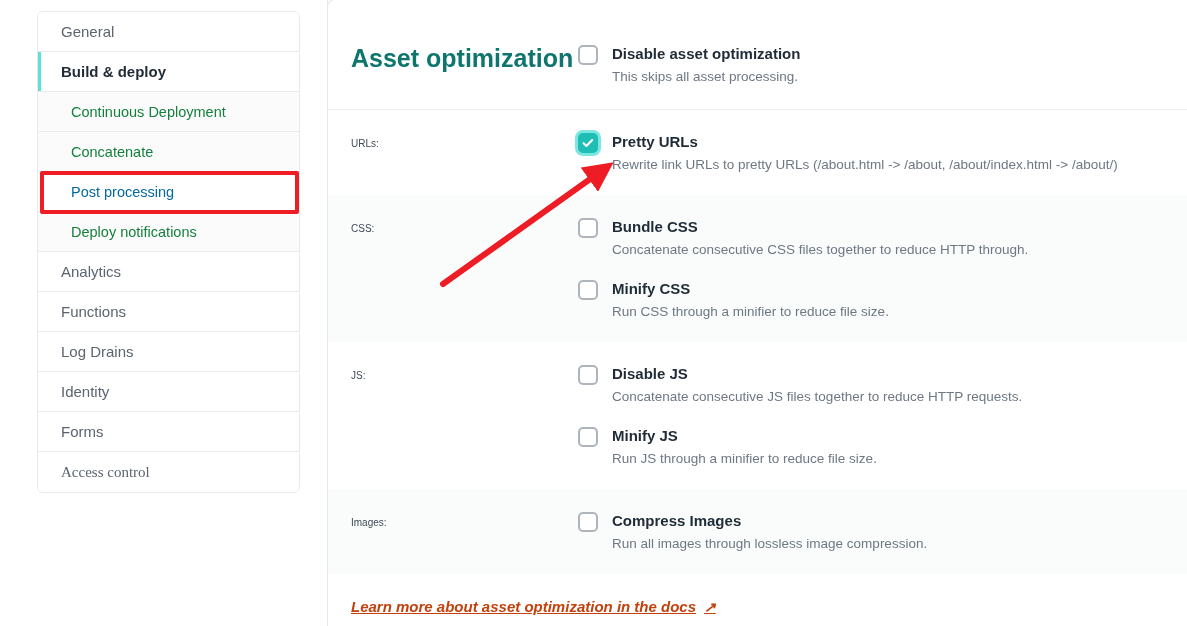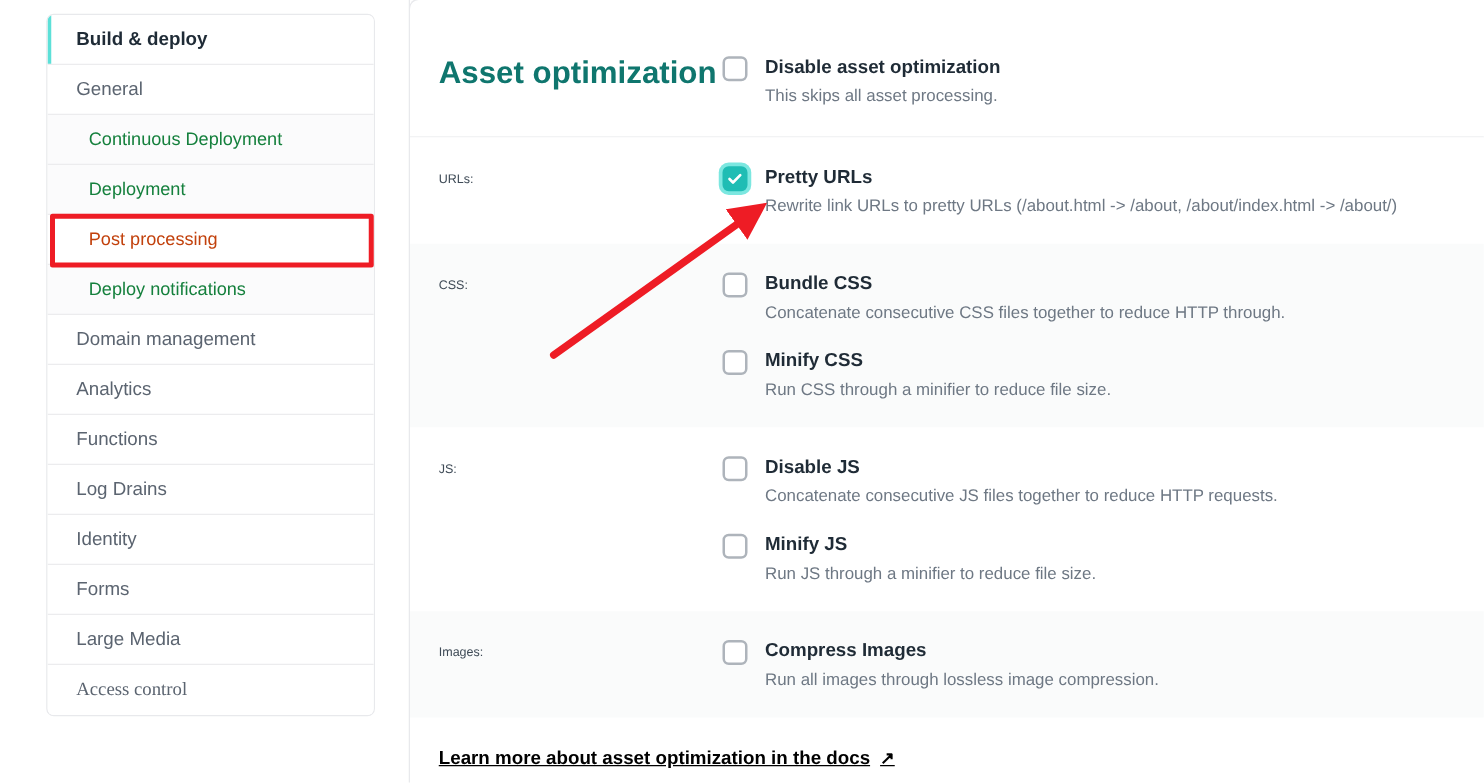--- a/index.html
+++ b/index.html
@@ -57,21 +57,21 @@
     width: 3px;
     background: #5ce0d8;
   }
   .nav-item.sub {
     padding-left: 33px;
     font-size: 14.5px;
     color: #15803d;
     background: #fbfbfc;
   }
   .nav-item.sub.plain { background: #ffffff; }
-  .nav-item.highlighted { color: #c2410c; background: #ffffff; }
+  .nav-item.highlighted { color: #0369a1; background: #ffffff; }
 
   
   .red-box {
     position: absolute;
     left: 40px;
     top: 171px;
     width: 259px;
     height: 43px;
     border: 4px solid #ee1c25;
     border-radius: 2px;
@@ -176,26 +176,27 @@
     color: #6e7884;
     line-height: 20px;
     margin-top: 3px;
     white-space: nowrap;
   }
 
   
   .footer { padding: 24px 0 0 23px; }
   .doc-link {
     display: inline-flex;
-    align-items: flex-start;
+    align-items: flex-end;
     font-size: 15px;
     font-weight: bold;
-    color: #000000;
+    color: #c2410c;
     text-decoration: underline;
     cursor: pointer;
+    font-style: italic;
   }
   .doc-link .ext { margin-left: 8px; font-size: 14px; text-decoration: none; }
 
   .buttons { padding: 40px 0 0 23px; display: flex; gap: 11px; }
 
   
   .arrow-svg {
     position: absolute;
     left: 0; top: 0;
     width: 1187px;
@@ -204,59 +205,53 @@
     z-index: 25;
   }
 </style>
 </head>
 <body>
 
 <div id="root">
 
   <nav class="sidebar">
     <div id="sidebar-items">
+        <div class="nav-item">
+          <span>General</span>
+        </div>
         <div class="nav-item active">
           <span class="accent-bar"></span>
           <span>Build &amp; deploy</span>
         </div>
-        <div class="nav-item">
-          <span>General</span>
-        </div>
         <div class="nav-item sub">
           <span>Continuous Deployment</span>
         </div>
         <div class="nav-item sub">
-          <span>Deployment</span>
+          <span>Concatenate</span>
         </div>
         <div class="nav-item sub highlighted plain">
           <span>Post processing</span>
         </div>
         <div class="nav-item sub">
           <span>Deploy notifications</span>
         </div>
         <div class="nav-item">
-          <span>Domain management</span>
-        </div>
-        <div class="nav-item">
           <span>Analytics</span>
         </div>
         <div class="nav-item">
           <span>Functions</span>
         </div>
         <div class="nav-item">
           <span>Log Drains</span>
         </div>
         <div class="nav-item">
           <span>Identity</span>
         </div>
         <div class="nav-item">
           <span>Forms</span>
-        </div>
-        <div class="nav-item">
-          <span>Large Media</span>
         </div>
         <div class="nav-item">
           <span>Access control</span>
         </div>
       </div>
   </nav>
 
   <div class="red-box"></div>
 
   <section class="panel">

